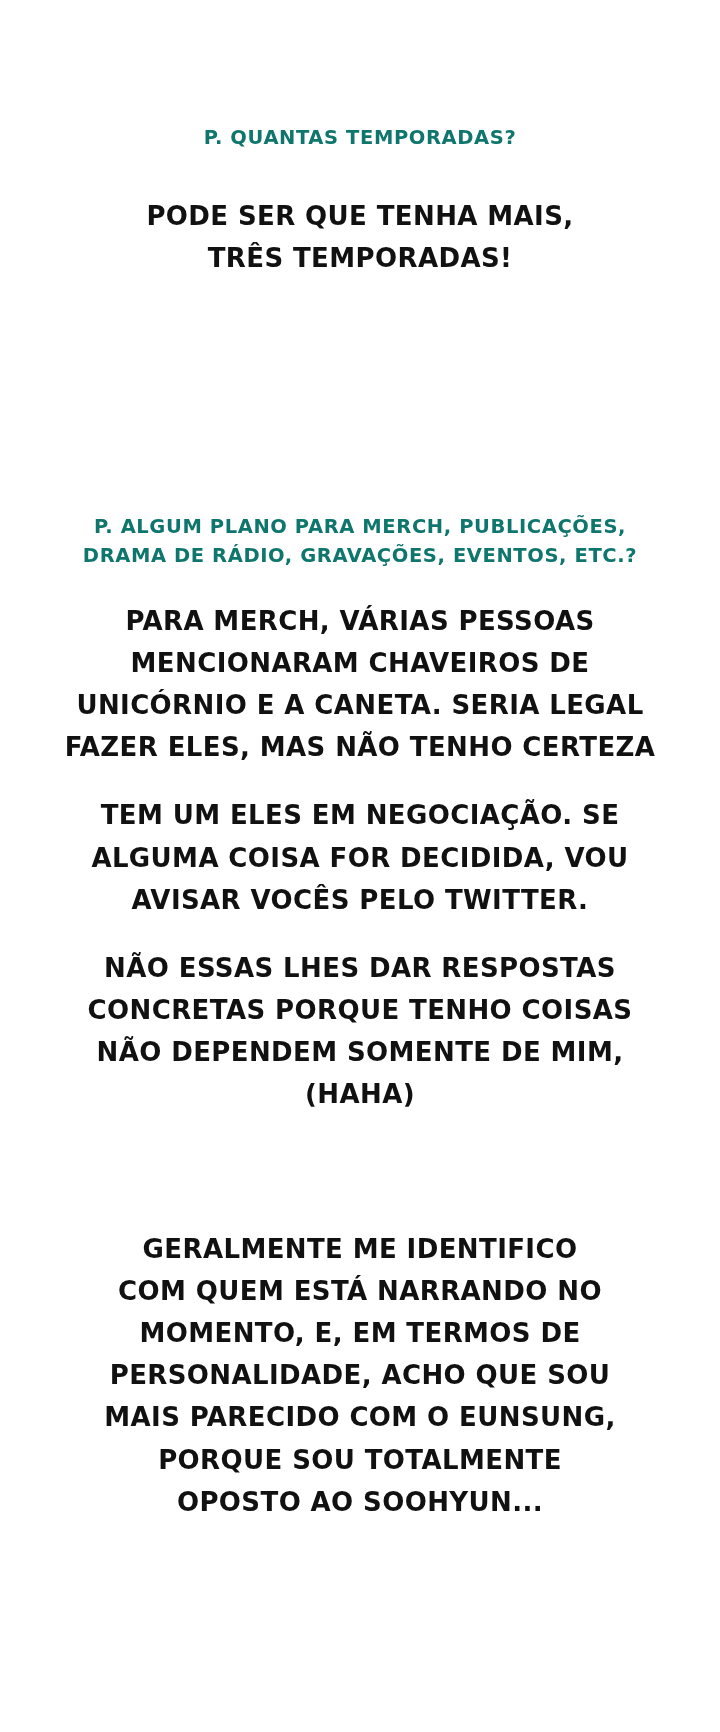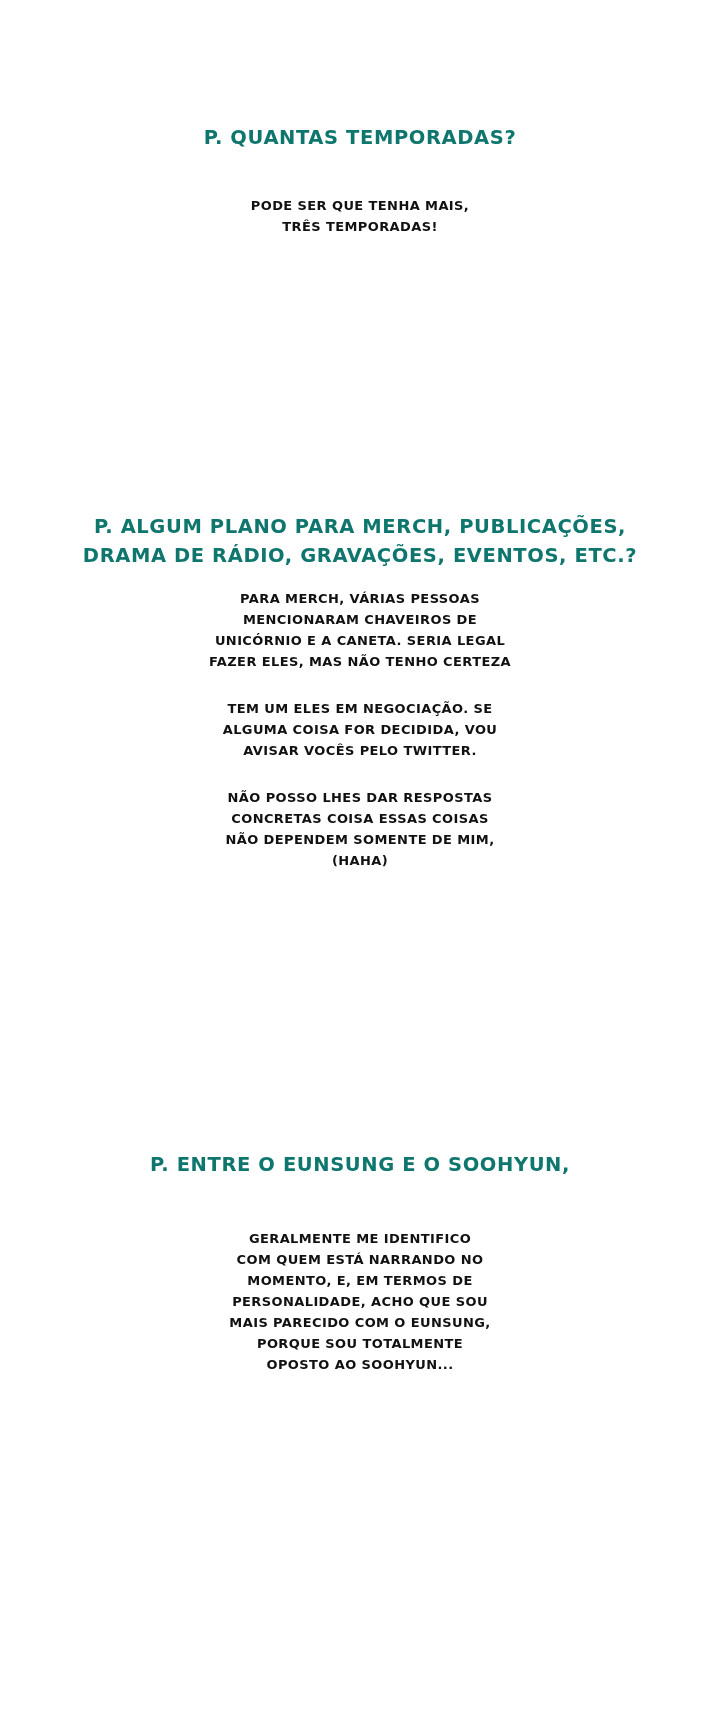--- a/index.html
+++ b/index.html
@@ -28,42 +28,42 @@
     text-align: center;
   }
   .q {
     font-size: 19.5px;
     font-weight: 700;
     letter-spacing: 0.6px;
     line-height: 1.5;
     color: #0f766e;
   }
   .a {
-    font-size: 13px;
+    font-size: 26px;
     font-weight: 600;
     letter-spacing: 0.4px;
     line-height: 1.62;
     color: #111111;
   }
   .a .para {
     margin: 0 0 26px 0;
   }
   .a .para:last-child {
     margin-bottom: 0;
   }
   .line {
     display: block;
     white-space: pre;
   }
   
   #qa-1-question { top: 123px; }
   #qa-1-answer   { top: 195px; }
 
   #qa-2-question { top: 512px; }
-  #qa-2-answer   { top: 588px; }
+  #qa-2-answer   { top: 600px; }
 
   #qa-3-question { top: 1150px; }
   #qa-3-answer   { top: 1228px; }
 </style>
 </head>
 <body>
 
 <div class="page">
 
   <div class="block q" id="qa-1-question">
@@ -88,29 +88,28 @@
       <span class="line">MENCIONARAM CHAVEIROS DE</span>
       <span class="line">UNICÓRNIO E A CANETA. SERIA LEGAL</span>
       <span class="line">FAZER ELES, MAS NÃO TENHO CERTEZA</span>
     </div>
     <div class="para">
       <span class="line">TEM UM ELES EM NEGOCIAÇÃO. SE</span>
       <span class="line">ALGUMA COISA FOR DECIDIDA, VOU</span>
       <span class="line">AVISAR VOCÊS PELO TWITTER.</span>
     </div>
     <div class="para">
-      <span class="line">NÃO POSSO LHES DAR RESPOSTAS</span>
-      <span class="line">CONCRETAS COISA ESSAS COISAS</span>
+      <span class="line">NÃO ESSAS LHES DAR RESPOSTAS</span>
+      <span class="line">CONCRETAS PORQUE TENHO COISAS</span>
       <span class="line">NÃO DEPENDEM SOMENTE DE MIM,</span>
       <span class="line">(HAHA)</span>
     </div>
   </div>
 
   <div class="block q" id="qa-3-question">
-    <span class="line">P. ENTRE O EUNSUNG E O SOOHYUN,</span>
   </div>
 
   <div class="block a" id="qa-3-answer">
     <div class="para">
       <span class="line">GERALMENTE ME IDENTIFICO</span>
       <span class="line">COM QUEM ESTÁ NARRANDO NO</span>
       <span class="line">MOMENTO, E, EM TERMOS DE</span>
       <span class="line">PERSONALIDADE, ACHO QUE SOU</span>
       <span class="line">MAIS PARECIDO COM O EUNSUNG,</span>
       <span class="line">PORQUE SOU TOTALMENTE</span>

